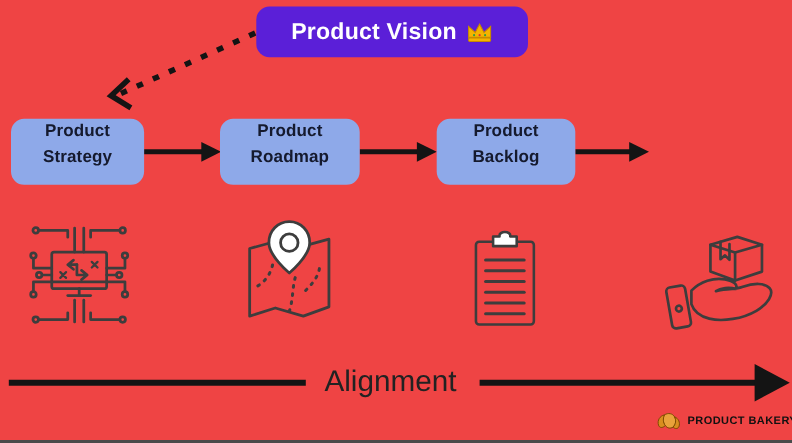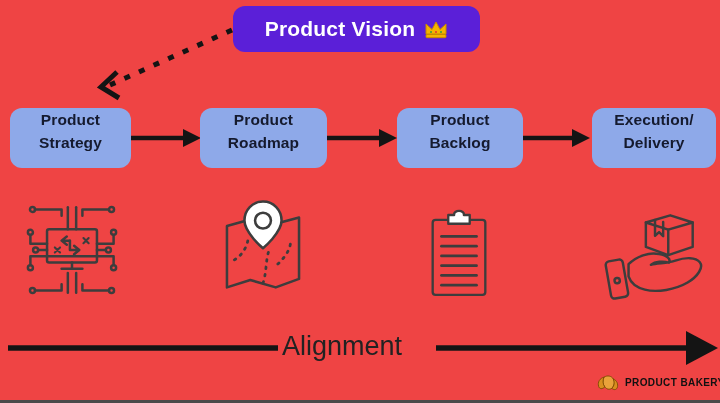--- a/index.html
+++ b/index.html
@@ -26,21 +26,21 @@
   .s1{left:10px;width:121px;} .s2{left:200px;width:127px;}
   .s3{left:397px;width:126px;} .s4{left:592px;width:124px;}
   .icon-cell{position:absolute;}
   .i1{left:20px;top:198px;width:104px;height:104px;}
   .i2{left:210px;top:188px;width:106px;height:114px;}
   .i3{left:420px;top:200px;width:78px;height:106px;}
   .i4{left:598px;top:200px;width:112px;height:104px;}
   .icon-cell svg{width:100%;height:100%;}
   .line-icon{stroke:#3d3d3d;stroke-width:2.4;fill:none;stroke-linecap:round;stroke-linejoin:round;}
   .alignment-label{
-    position:absolute;left:282px;top:331px;width:146px;
+    position:absolute;left:282px;top:331px;width:146px;text-align:center;
     font-size:27px;color:#222;font-weight:500;
   }
   .footer{position:absolute;left:596px;top:372px;display:flex;align-items:center;gap:6px;}
   .brand-label{font-size:10px;font-weight:bold;color:#111;letter-spacing:.4px;white-space:nowrap;}
 </style>
 </head>
 <body>
 
 <div class="canvas">
 
@@ -77,24 +77,20 @@
     <span class="step-label">Product
 Strategy</span>
   </div>
   <div class="step s2">
     <span class="step-label">Product
 Roadmap</span>
   </div>
   <div class="step s3">
     <span class="step-label">Product
 Backlog</span>
-  </div>
-  <div class="step s4">
-    <span class="step-label">Execution/
-Delivery</span>
   </div>
 
   <div class="icon-cell i1">
     <svg viewBox="0 0 100 100" class="line-icon">
       <rect x="26" y="30" width="48" height="32" rx="2"></rect>
       <line x1="26" y1="56" x2="74" y2="56"></line>
       <line x1="50" y1="62" x2="50" y2="67"></line>
         <line x1="40" y1="68" x2="60" y2="68"></line>
       <path d="M48 41 H41 M45 37 L40 41 L45 45"></path>
       <path d="M48 41 V50 H55 M52 46 L57 50 L52 54"></path>

